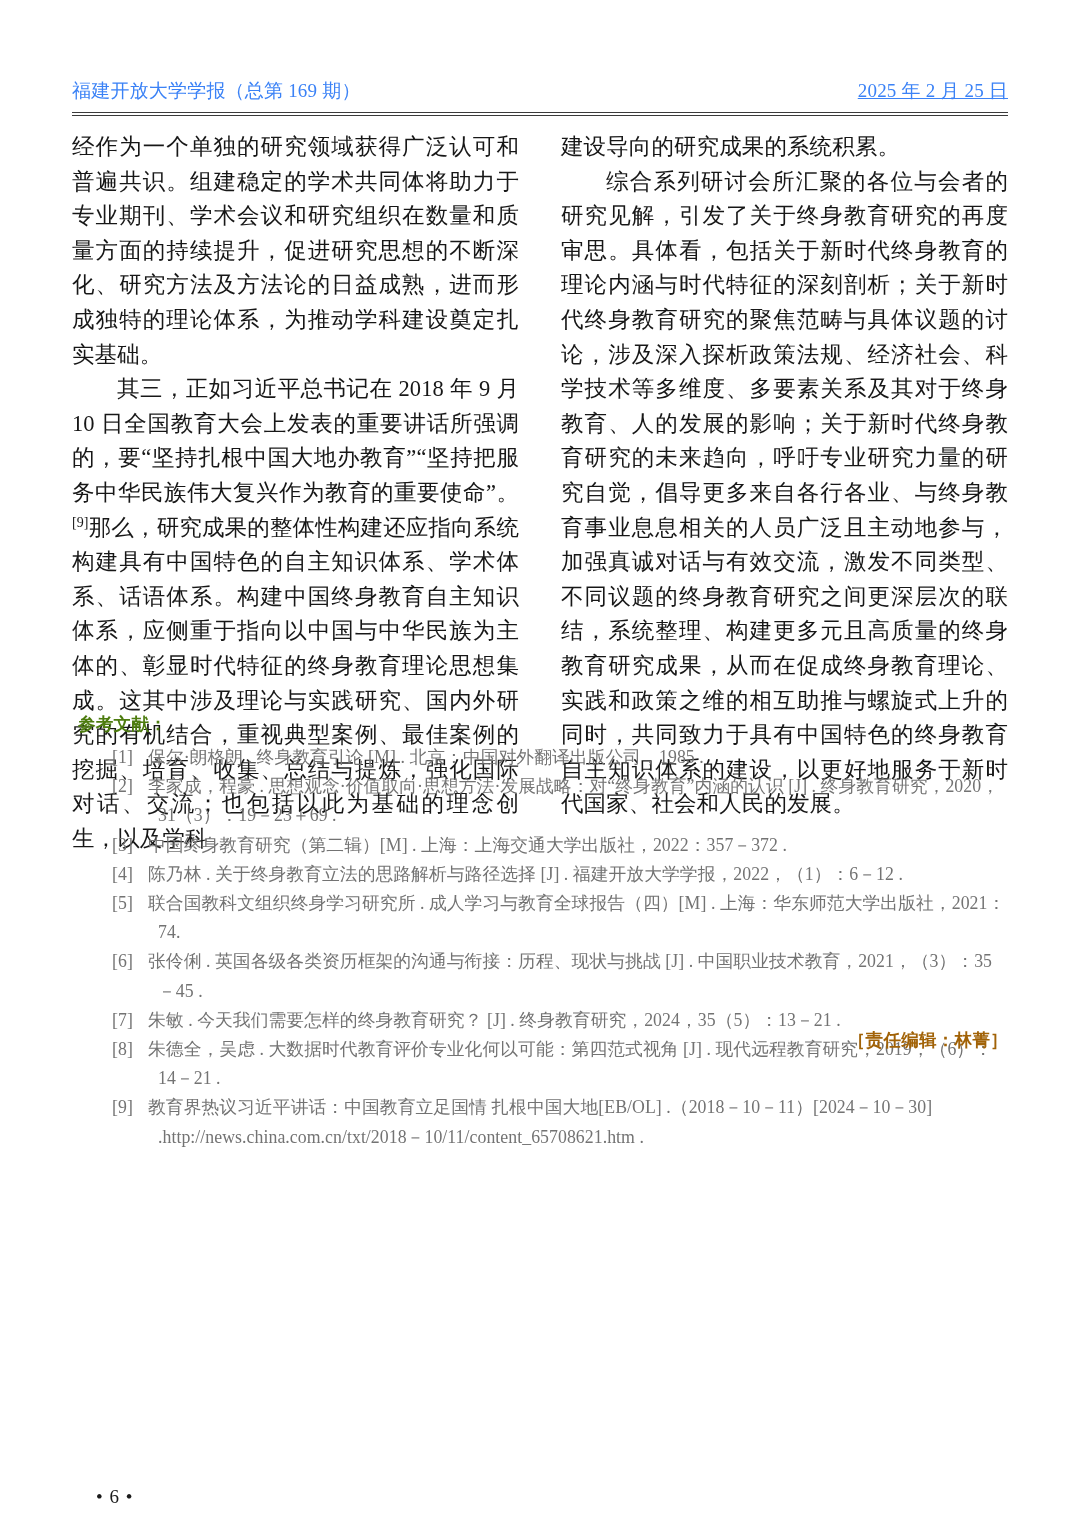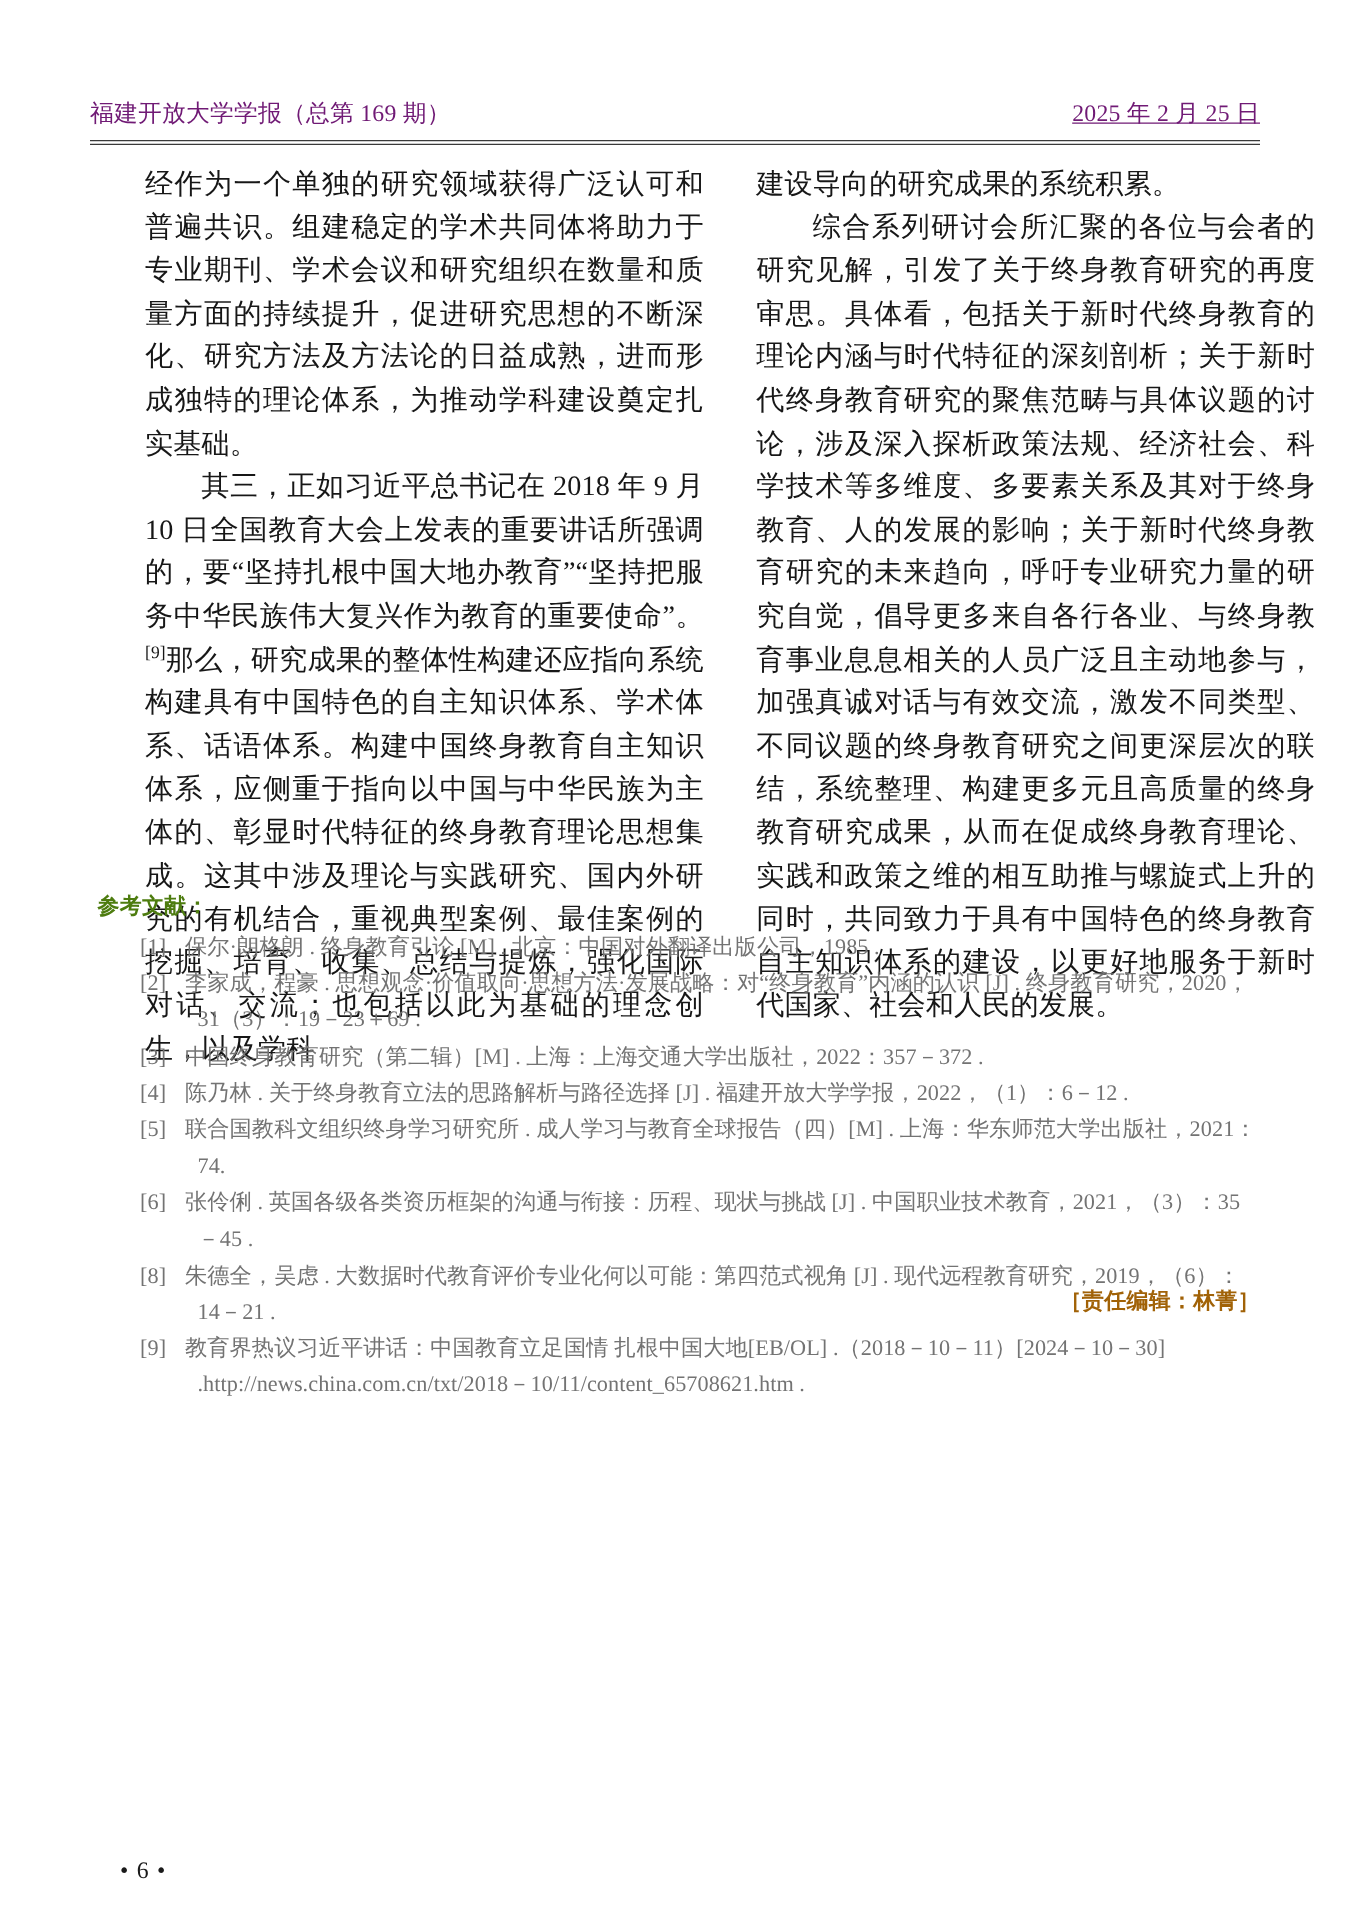--- a/index.html
+++ b/index.html
@@ -28,21 +28,21 @@
   .running-head {
     position: absolute;
     left: 72px;
     top: 78px;
     width: 936px;
     display: flex;
     justify-content: space-between;
     align-items: baseline;
     font-size: 19px;
     letter-spacing: 0.2px;
-    color: #701a75;
+    color: #3b82f6;
   }
   .running-head .rh-left {
     font-family: "Liberation Serif", "DejaVu Serif", serif;
   }
   .running-head .rh-right {
     font-family: "Liberation Serif", "DejaVu Serif", serif;
     text-decoration: underline;
   }
 
   .head-rule {
@@ -57,21 +57,20 @@
   }
 
   
   .columns {
     position: absolute;
     left: 72px;
     top: 130px;
     width: 936px;
     display: flex;
     gap: 42px;
-    margin-left: 44px;
   }
   .col {
     width: 447px;
   }
   .body-p {
     font-size: 22.5px;
     line-height: 34.6px;
     text-align: justify;
     text-justify: inter-ideograph;
     margin: 0;
@@ -172,20 +171,21 @@
 
   <div class="refs">
     <div class="refs-title">参考文献：</div>
     <ul class="ref-list">
       <li class="ref-item"><span class="lbl">[1]</span><span>保尔·朗格朗 . 终身教育引论 [M] . 北京：中国对外翻译出版公司，1985 .</span></li>
       <li class="ref-item"><span class="lbl">[2]</span><span>李家成，程豪 . 思想观念·价值取向·思想方法·发展战略：对“终身教育”内涵的认识 [J] . 终身教育研究，2020，31（3）：19－23＋69 .</span></li>
       <li class="ref-item"><span class="lbl">[3]</span><span>中国终身教育研究（第二辑）[M] . 上海：上海交通大学出版社，2022：357－372 .</span></li>
       <li class="ref-item"><span class="lbl">[4]</span><span>陈乃林 . 关于终身教育立法的思路解析与路径选择 [J] . 福建开放大学学报，2022，（1）：6－12 .</span></li>
       <li class="ref-item"><span class="lbl">[5]</span><span>联合国教科文组织终身学习研究所 . 成人学习与教育全球报告（四）[M] . 上海：华东师范大学出版社，2021：74.</span></li>
       <li class="ref-item"><span class="lbl">[6]</span><span>张伶俐 . 英国各级各类资历框架的沟通与衔接：历程、现状与挑战 [J] . 中国职业技术教育，2021，（3）：35－45 .</span></li>
+      <li class="ref-item"><span class="lbl">[7]</span><span>朱敏 . 今天我们需要怎样的终身教育研究？ [J] . 终身教育研究，2024，35（5）：13－21 .</span></li>
       <li class="ref-item"><span class="lbl">[8]</span><span>朱德全，吴虑 . 大数据时代教育评价专业化何以可能：第四范式视角 [J] . 现代远程教育研究，2019，（6）：14－21 .</span></li>
       <li class="ref-item"><span class="lbl">[9]</span><span>教育界热议习近平讲话：中国教育立足国情 扎根中国大地[EB/OL] .（2018－10－11）[2024－10－30] .http://news.china.com.cn/txt/2018－10/11/content_65708621.htm .</span></li>
     </ul>
   </div>
 
   <div class="editor-credit">［责任编辑：林菁］</div>
 
   <div class="folio">• 6 •</div>
 
 </div>

